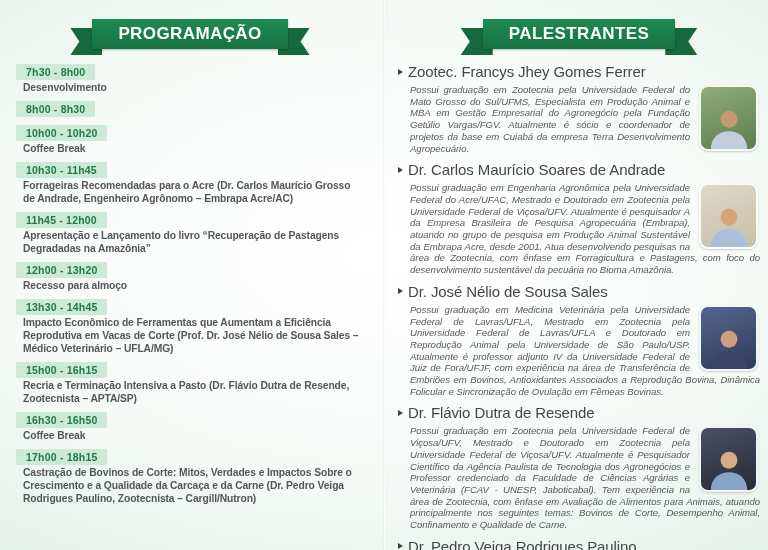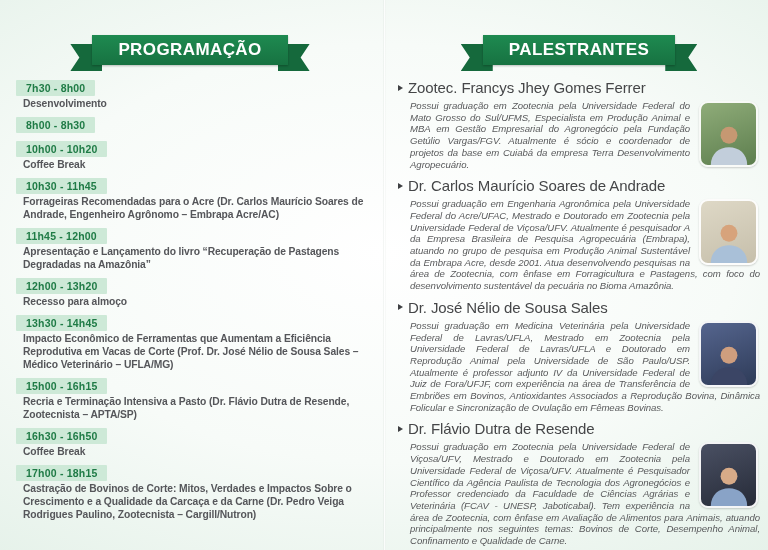--- a/index.html
+++ b/index.html
@@ -11,22 +11,22 @@
   .page{
     position:relative;width:768px;height:550px;display:flex;
     background:radial-gradient(ellipse 115% 95% at 50% 46%, #ffffff 0%, #f7fbf8 40%, #e6f2ea 72%, #cfe6d8 100%);
   }
   .fold{
     position:absolute;left:383px;top:0;width:3px;height:550px;
     background:linear-gradient(to right, rgba(90,120,100,.10), rgba(255,255,255,.75), rgba(90,120,100,.06));
     z-index:1;
   }
   .col{width:384px;box-sizing:border-box;position:relative;z-index:2;}
-  .col-left{padding:0 20px 0 16px;margin-top:16px;}
-  .col-right{padding:16px 8px 0 14px;}
+  .col-left{padding:0 20px 0 16px;}
+  .col-right{padding:0 8px 0 14px;}
 
   
   .ribbon-wrap{display:flex;justify-content:center;margin:19px 0 13px;}
   .ribbon{position:relative;height:30px;}
   .flag{position:absolute;top:9px;width:32px;height:27px;background:#15693c;}
   .flag-left{left:-22px;clip-path:polygon(0 0,100% 0,100% 100%,0 100%,9px 50%);}
   .flag-right{right:-22px;clip-path:polygon(0 0,100% 0,calc(100% - 9px) 50%,100% 100%,0 100%);}
   .band{
     position:relative;z-index:2;height:30px;padding:0 26px;
     background:linear-gradient(#1e8a50,#177241);
@@ -100,21 +100,21 @@
       </div>
       <div class="sched-item">
         <span class="time-badge">8h00 - 8h30</span>
       </div>
       <div class="sched-item">
         <span class="time-badge">10h00 - 10h20</span>
         <p class="sched-desc">Coffee Break</p>
       </div>
       <div class="sched-item">
         <span class="time-badge">10h30 - 11h45</span>
-        <p class="sched-desc">Forrageiras Recomendadas para o Acre (Dr. Carlos Maurício Soares de Andrade, Engenheiro Agrônomo – Embrapa Acre/AC)</p>
+        <p class="sched-desc">Forrageiras Recomendadas para o Acre (Dr. Carlos Maurício Grosso de Andrade, Engenheiro Agrônomo – Embrapa Acre/AC)</p>
       </div>
       <div class="sched-item">
         <span class="time-badge">11h45 - 12h00</span>
         <p class="sched-desc">Apresentação e Lançamento do livro “Recuperação de Pastagens Degradadas na Amazônia”</p>
       </div>
       <div class="sched-item">
         <span class="time-badge">12h00 - 13h20</span>
         <p class="sched-desc">Recesso para almoço</p>
       </div>
       <div class="sched-item">

